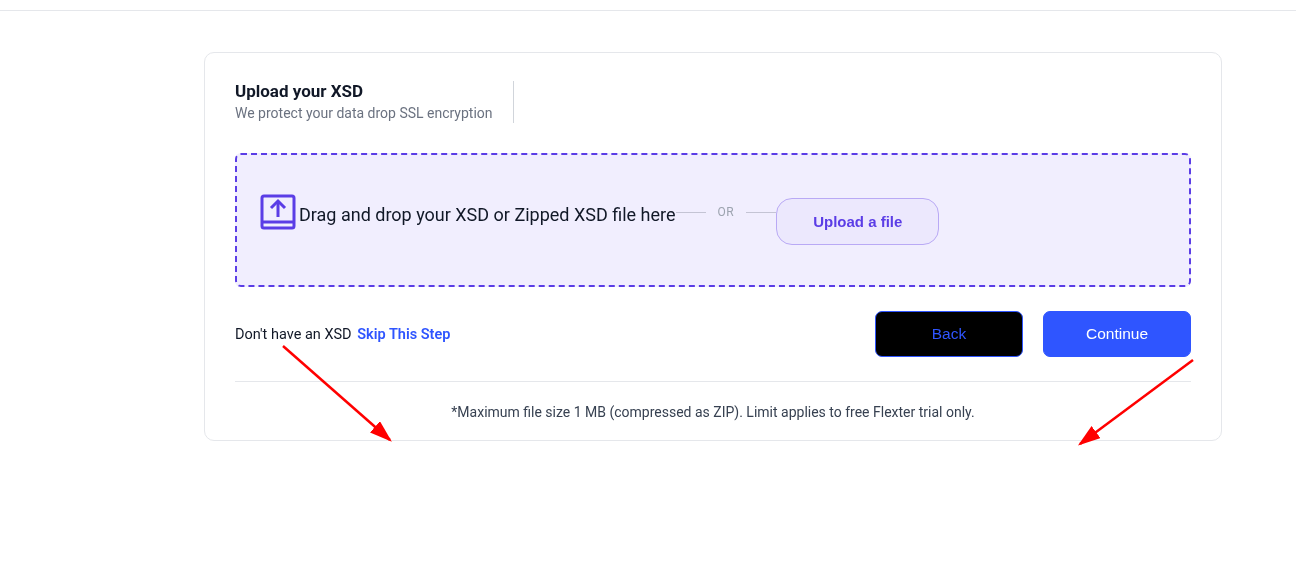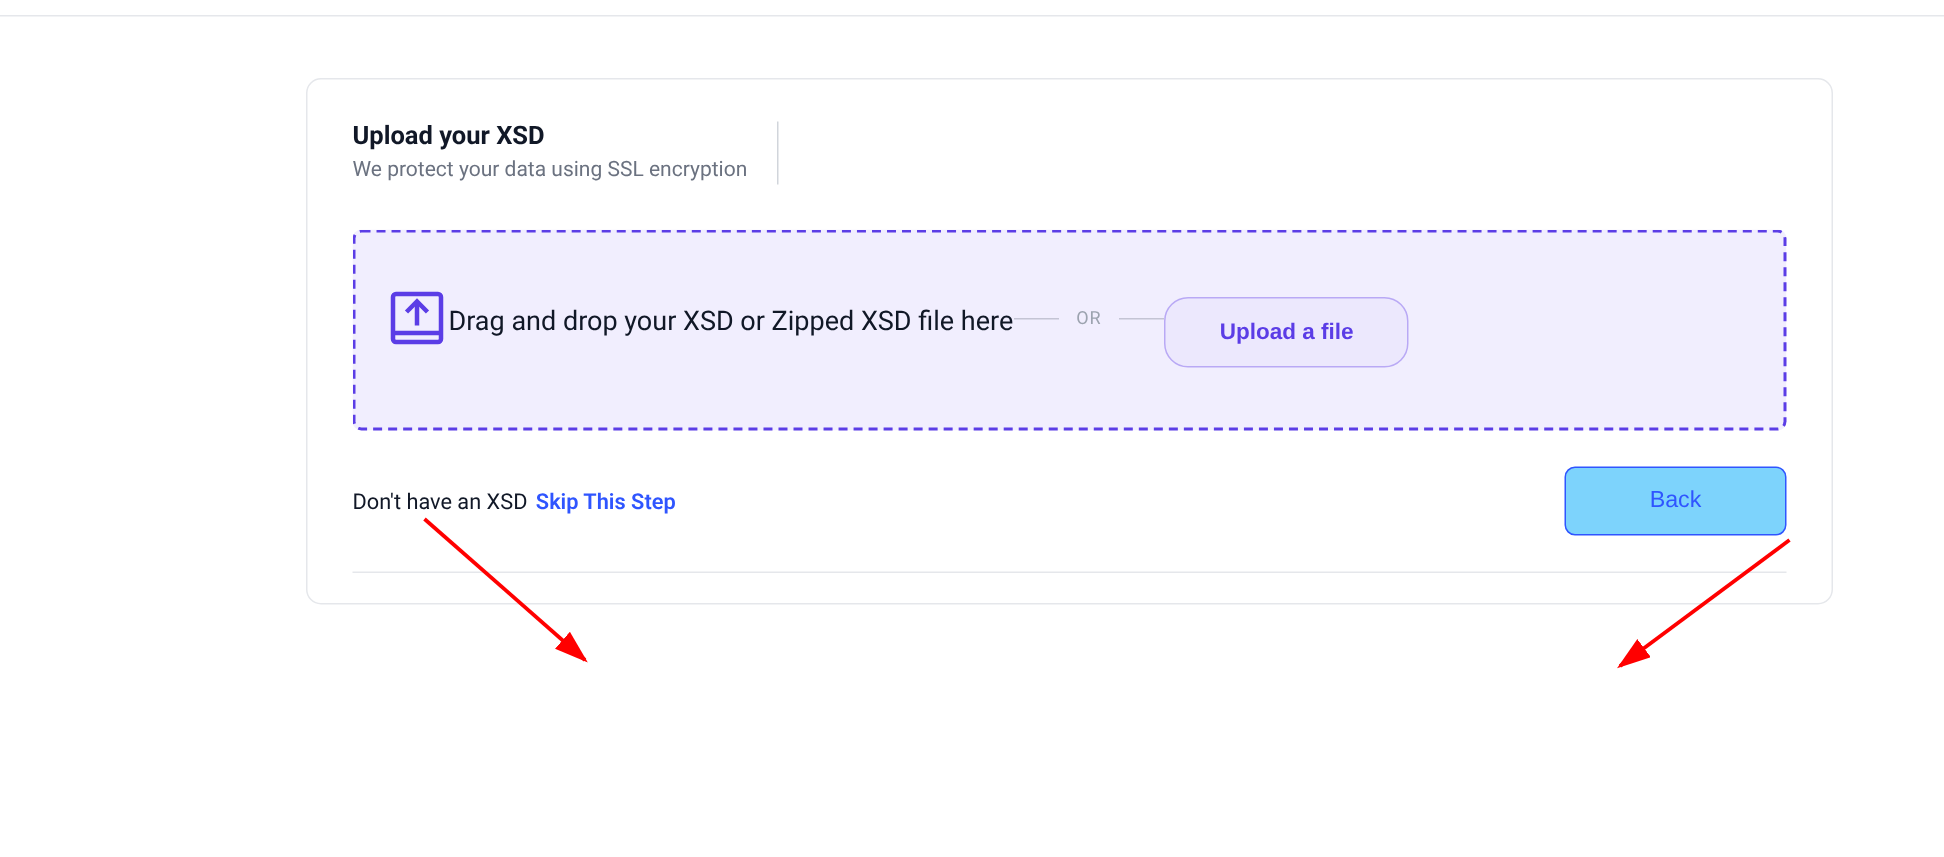--- a/index.html
+++ b/index.html
@@ -147,21 +147,21 @@
     .btn {
       padding: 13px 0;
       width: 148px;
       border-radius: 7px;
       font-size: 15.5px;
       font-weight: 500;
       cursor: pointer;
       text-align: center;
     }
     .btn-back {
-      background: #7dd3fc;
+      background: #000000;
       border: 1px solid #2f55ff;
       color: #2f55ff;
     }
     .btn-continue {
       background: #2f55ff;
       border: 1px solid #2f55ff;
       color: #ffffff;
     }
     .note-row {
       margin-top: 22px;
@@ -177,21 +177,21 @@
 </head>
 <body>
 
 <div class="top-border"></div>
 
 <div class="card">
 
   <div class="header-row">
     <div class="header-left">
       <div class="title">Upload your XSD</div>
-      <div class="subtitle">We protect your data using SSL encryption</div>
+      <div class="subtitle">We protect your data drop SSL encryption</div>
     </div>
     <div class="header-divider"></div>
   </div>
 
   <div class="dropzone">
     <div class="upload-icon-box">
       <svg width="40" height="40" viewBox="0 0 40 40" fill="none">
         <rect x="4" y="4" width="32" height="32" rx="2" stroke="#5b3de6" stroke-width="3" fill="none"></rect>
         <line x1="4" y1="30" x2="36" y2="30" stroke="#5b3de6" stroke-width="3"></line>
         <line x1="20" y1="25" x2="20" y2="10" stroke="#5b3de6" stroke-width="3"></line>
@@ -207,23 +207,25 @@
     <button class="upload-file-btn">Upload a file</button>
   </div>
 
   <div class="footer-row">
     <div class="skip-section">
       <span>Don't have an XSD</span>
       <span class="skip-link">Skip This Step</span>
     </div>
     <div class="btn-row">
       <button class="btn btn-back">Back</button>
+      <button class="btn btn-continue">Continue</button>
     </div>
   </div>
 
+  <div class="note-row">*Maximum file size 1 MB (compressed as ZIP). Limit applies to free Flexter trial only.</div>
 
 </div>
 
 <svg class="annotation-arrow" style="left:275px; top:338px;" width="140" height="130">
   <defs>
     <marker id="ah1" markerWidth="10" markerHeight="10" refX="8" refY="3" orient="auto">
       <polygon points="0 0, 9 3, 0 6" fill="#ff0000"></polygon>
     </marker>
   </defs>
   <line x1="8" y1="8" x2="115" y2="102" stroke="#ff0000" stroke-width="2.5" marker-end="url(#ah1)"></line>

